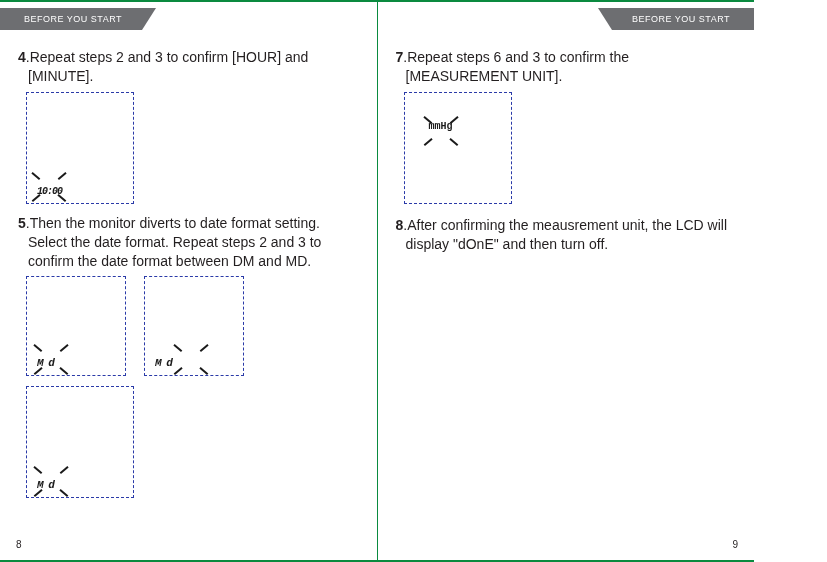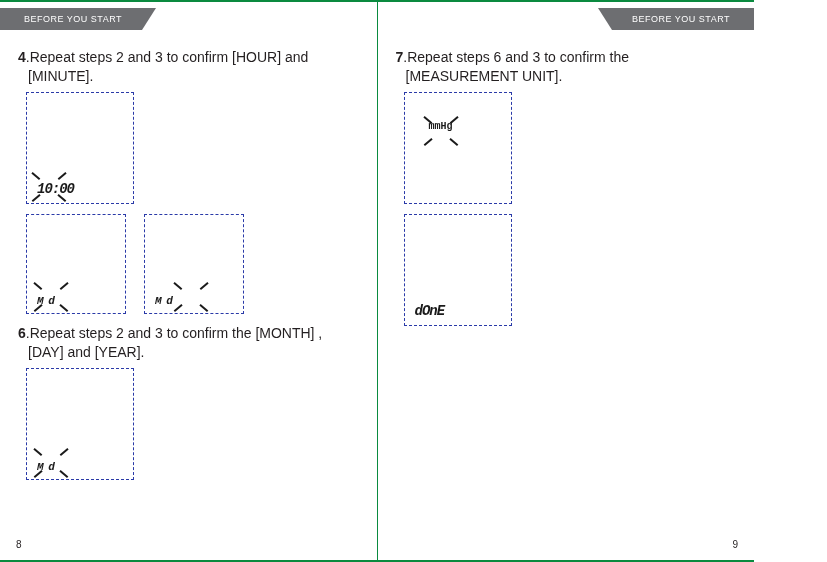--- a/index.html
+++ b/index.html
@@ -88,21 +88,21 @@
     width: 108px;
     height: 112px;
     border: 1.5px dashed #2a3aa8;
     position: relative;
   }
   .lcd.small { height: 100px; width: 100px; }
   .lcd-label {
     position: absolute;
     font-family: "Courier New", monospace;
     font-weight: bold;
-    font-size: 14px;
+    font-size: 10px;
     font-style: italic;
     letter-spacing: -1px;
     color: #1a1a1a;
     white-space: nowrap;
   }
   .lcd-label.bottom { bottom: 6px; left: 10px; }
   .lcd-label.upper { top: 28px; left: 38px; font-size: 10px; font-style: normal; letter-spacing: 0; }
   
   .ticks {
     position: absolute;
@@ -144,20 +144,23 @@
           <div class="ticks" style="bottom:4px; left:4px;">
               <span class="tl"></span>
               <span class="tr"></span>
               <span class="bl"></span>
               <span class="br"></span>
             </div>
           <div class="lcd-label bottom">10:00</div>
         </div>
       </div>
 
+      <p class="step">
+        <span class="num">5</span><span>.Then the monitor diverts to date format setting. Select the date format. Repeat steps 2 and 3 to confirm the date format between DM and MD.</span>
+      </p>
       <div class="row">
         <div class="lcd small">
           <div class="ticks" style="bottom:4px; left:6px;">
               <span class="tl"></span>
               <span class="tr"></span>
               <span class="bl"></span>
               <span class="br"></span>
             </div>
           <div class="lcd-label bottom" style="font-size:11px">M  d</div>
         </div>
@@ -165,23 +168,20 @@
           <div class="ticks" style="bottom:4px; left:28px;">
               <span class="tl"></span>
               <span class="tr"></span>
               <span class="bl"></span>
               <span class="br"></span>
             </div>
           <div class="lcd-label bottom" style="font-size:11px">M  d</div>
         </div>
       </div>
 
-      <p class="step">
-        <span class="num">6</span><span>.Repeat steps 2 and 3 to confirm the [MONTH] , [DAY] and [YEAR].</span>
-      </p>
       <div class="row">
         <div class="lcd">
           <div class="ticks" style="bottom:4px; left:6px;">
               <span class="tl"></span>
               <span class="tr"></span>
               <span class="bl"></span>
               <span class="br"></span>
             </div>
           <div class="lcd-label bottom" style="font-size:11px">M  d</div>
         </div>
@@ -207,24 +207,22 @@
           <div class="ticks" style="top:26px; left:18px;">
               <span class="tl"></span>
               <span class="tr"></span>
               <span class="bl"></span>
               <span class="br"></span>
             </div>
           <div class="lcd-label upper" style="left:24px">mmHg</div>
         </div>
       </div>
 
-      <div class="row">
-        <div class="lcd">
-          <div class="lcd-label bottom">dOnE</div>
-        </div>
-      </div>
+      <p class="step" style="margin-top:12px">
+        <span class="num">8</span><span>.After confirming the meausrement unit, the LCD will display "dOnE" and then turn off.</span>
+      </p>
 
     </div>
 
     <div class="pagenum right">9</div>
   </div>
 
 </div>
 
 </body></html>

